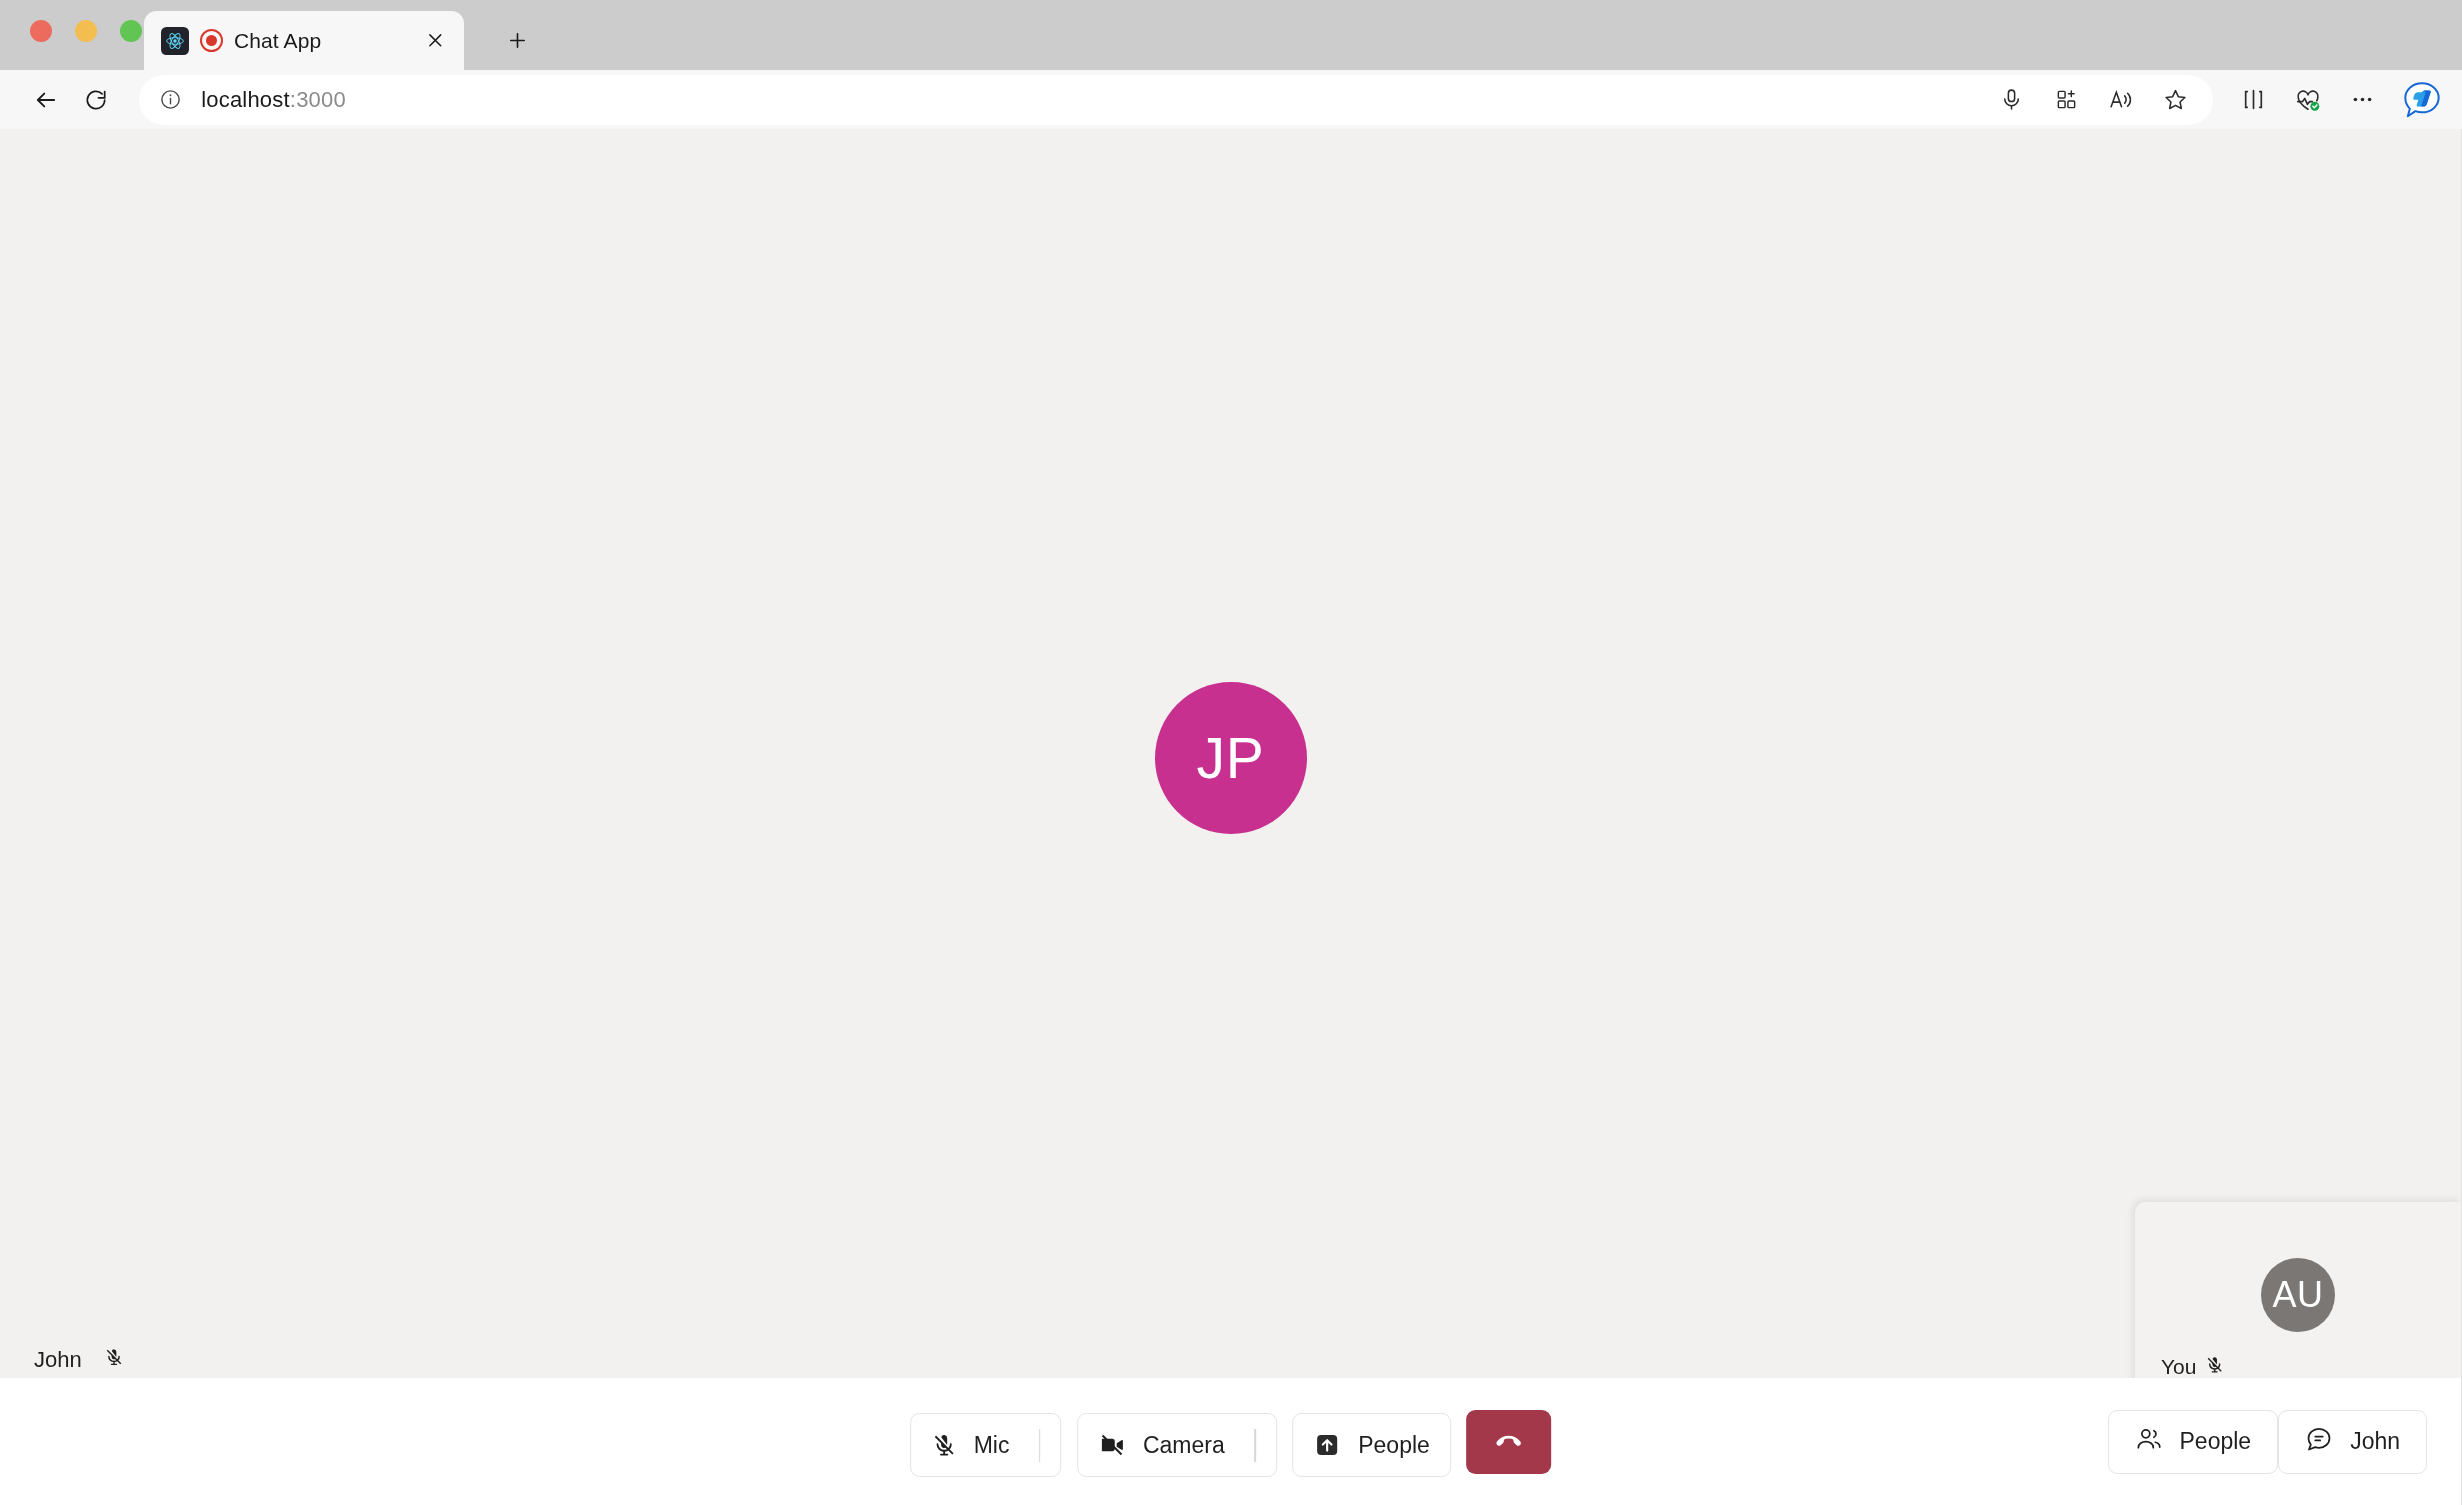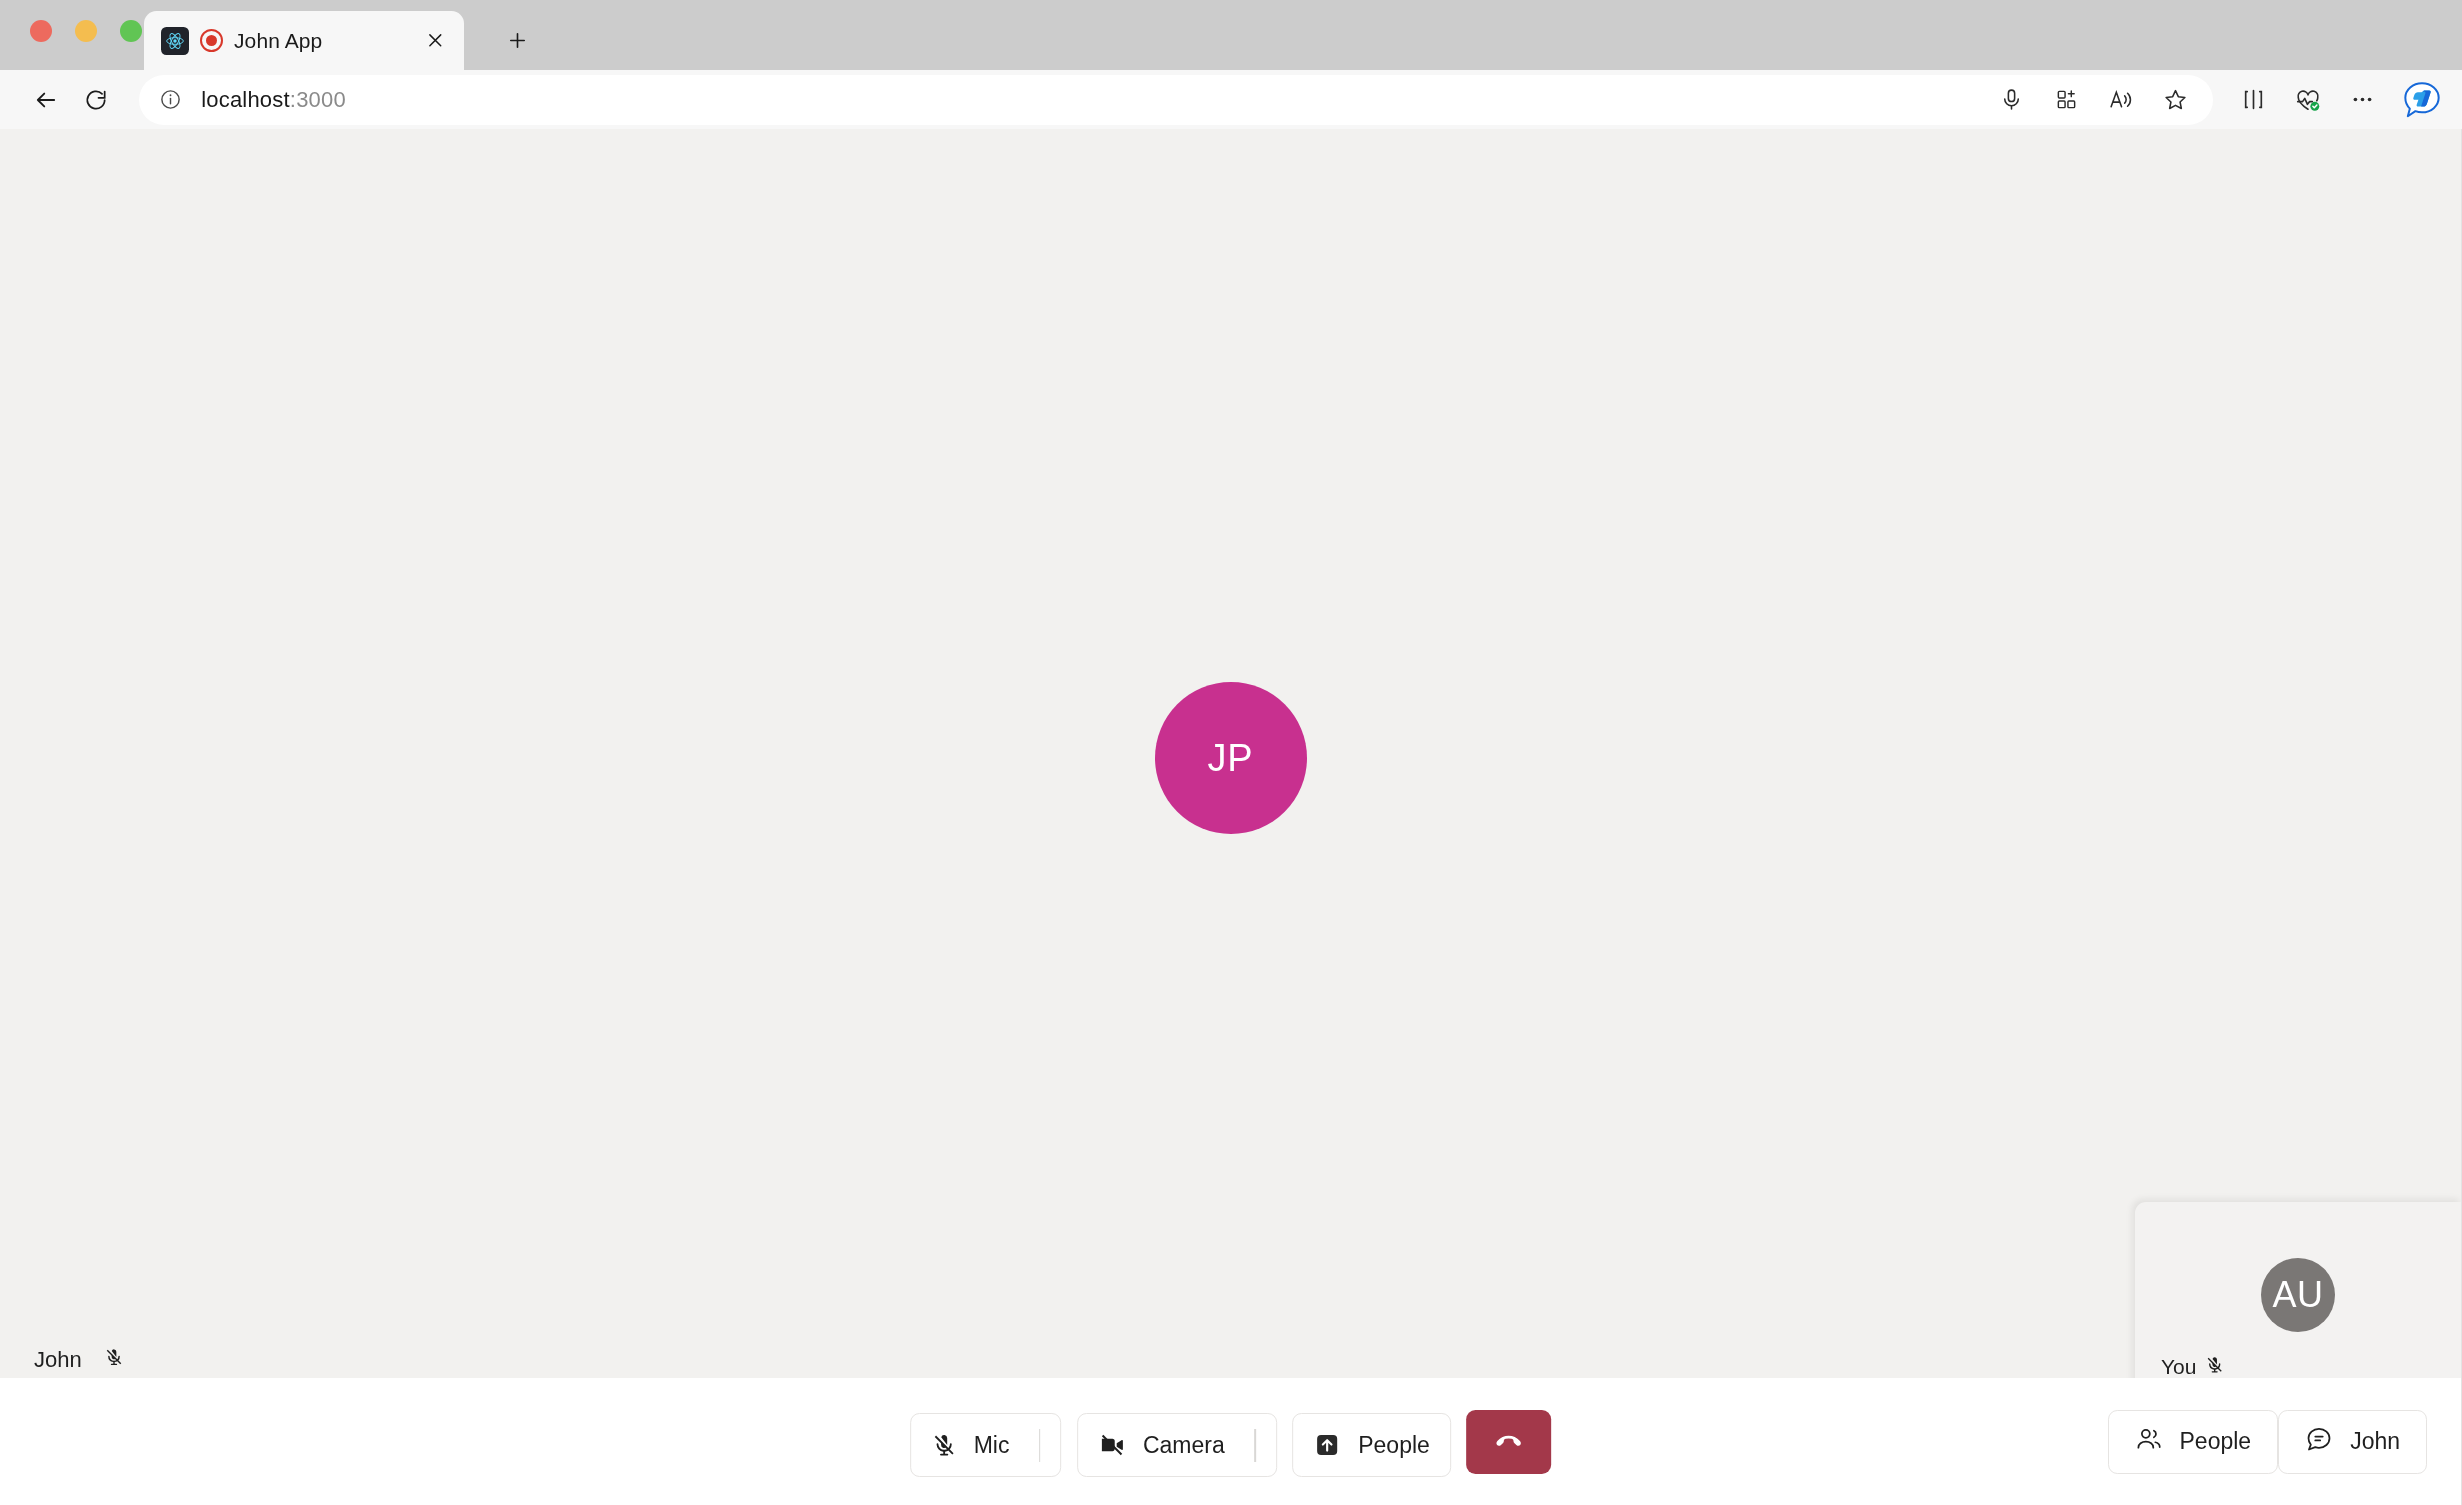--- a/index.html
+++ b/index.html
@@ -100,21 +100,21 @@
     display:flex; align-items:center; justify-content:center;
   }
   .stage::after{
     content:""; position:absolute; left:0; right:0; bottom:-25px; height:25px;
     background:linear-gradient(to bottom,#f7f6f5,#faf9f8);
   }
 
   .main-avatar {
     width:152px; height:152px; border-radius:50%;
     display:flex; align-items:center; justify-content:center;
-    color:#ffffff; font-size:38px; font-weight:400; letter-spacing:0.8px;
+    color:#ffffff; font-size:57px; font-weight:400; letter-spacing:0.8px;
     margin-top:-14px;
   }
 
   .stage-name {
     position:absolute; left:34px; bottom:28px;
     display:flex; align-items:center; gap:22px;
     font-size:22px; color:#1f1f1f;
   }
 
   
@@ -191,21 +191,21 @@
         <svg width="20" height="20" viewBox="0 0 24 24" fill="none">
           <circle cx="12" cy="12" r="2.1" fill="#61dafb"></circle>
           <ellipse cx="12" cy="12" rx="10" ry="4" stroke="#61dafb" stroke-width="1.1"></ellipse>
           <ellipse cx="12" cy="12" rx="10" ry="4" stroke="#61dafb" stroke-width="1.1" transform="rotate(60 12 12)"></ellipse>
           <ellipse cx="12" cy="12" rx="10" ry="4" stroke="#61dafb" stroke-width="1.1" transform="rotate(120 12 12)"></ellipse>
         </svg>
       </span>
       <span class="rec-dot">
           <i></i>
         </span>
-      <span class="tab-title">John App</span>
+      <span class="tab-title">Chat App</span>
       <span class="tab-close">
         <svg width="18.6" height="18.6" viewBox="0 0 24 24" stroke="currentColor" stroke-width="1.9" stroke-linecap="round">
           <path d="M5 5 L19 19 M19 5 L5 19"></path>
         </svg>
       </span>
     </div>
 
     <div class="newtab">
       <svg width="23" height="23" viewBox="0 0 24 24" stroke="currentColor" stroke-width="1.7" stroke-linecap="round">
         <path d="M12 5 V19 M5 12 H19"></path>

